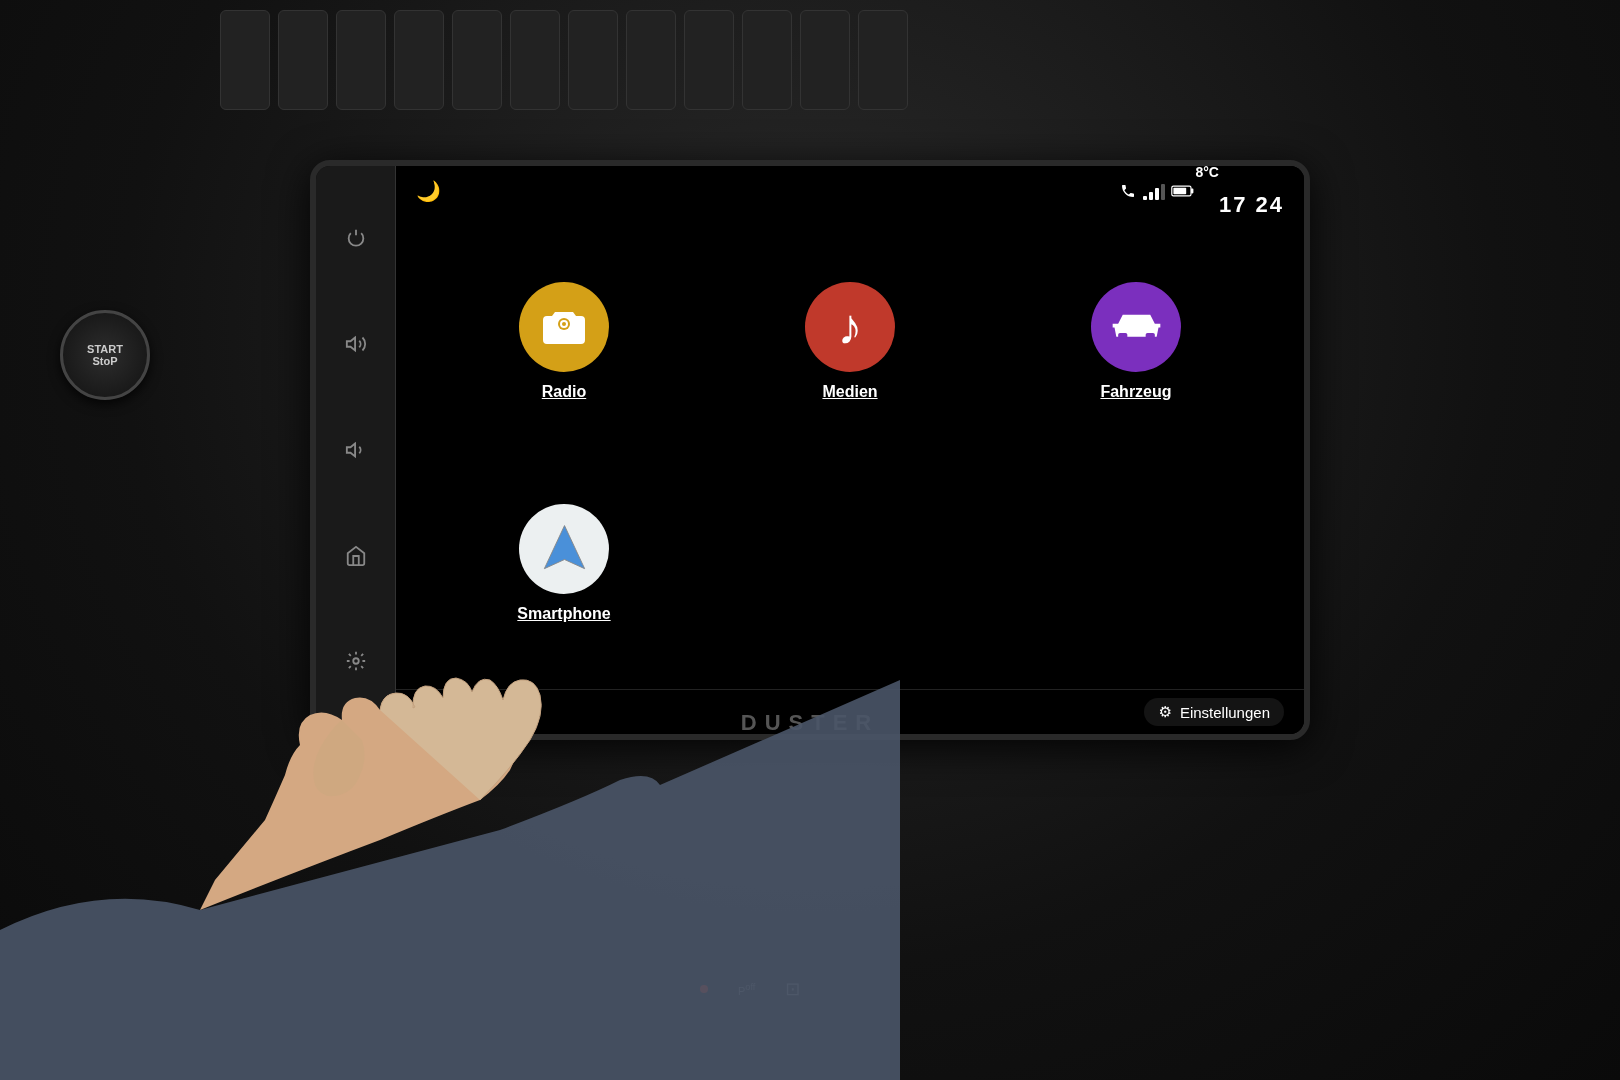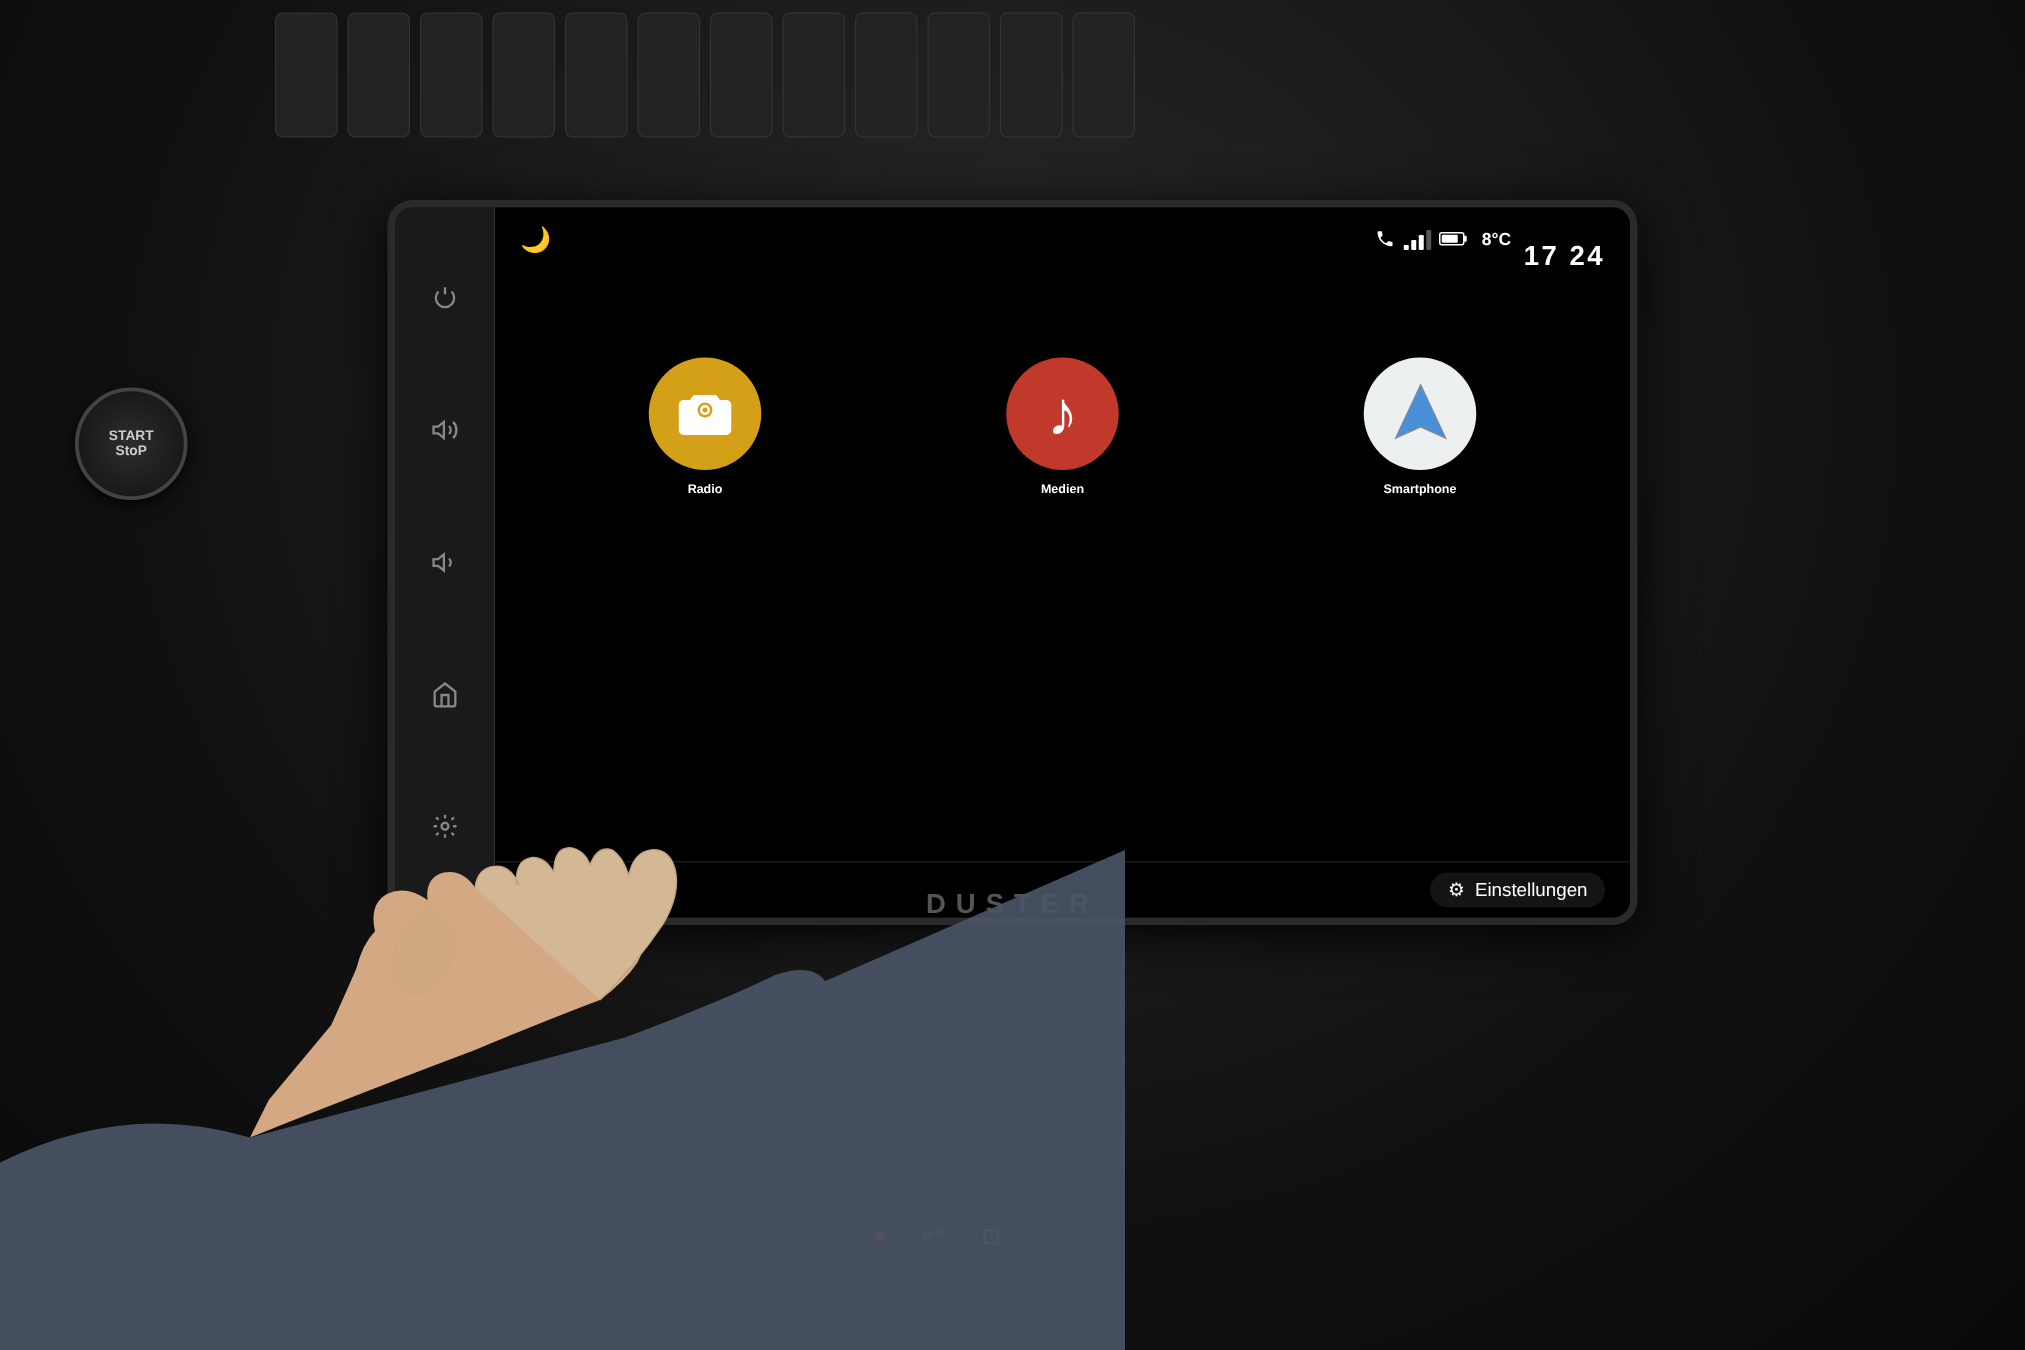--- a/index.html
+++ b/index.html
@@ -121,22 +121,20 @@
       display: flex;
       align-items: center;
       justify-content: space-between;
       padding: 0 20px;
       color: #fff;
       font-size: 14px;
     }
     .status-left { font-size: 20px; }
     .status-right {
       display: flex;
-      align-items: center;
-      gap: 10px;
       font-size: 16px;
       font-weight: bold;
     }
     .status-icons {
       display: flex;
       align-items: center;
       gap: 6px;
     }
     .signal-bars {
       display: flex;
@@ -182,24 +180,25 @@
       width: 90px;
       height: 90px;
       border-radius: 50%;
       display: flex;
       align-items: center;
       justify-content: center;
       font-size: 40px;
     }
     .app-label {
       color: #fff;
-      font-size: 10px;
+      font-size: 16px;
       font-weight: bold;
       text-align: center;
       line-height: 1.2;
+      text-decoration: underline;
     }
 
     
     .icon-radio { background: #d4a017; }
     .icon-medien { background: #c0392b; }
     .icon-telefon { background: #27ae60; }
     .icon-fahrzeug { background: #7b2fbe; }
     .icon-navigation { background: #ecf0f1; }
     .icon-smartphone { background: #7b2fbe; }
 
@@ -345,20 +344,30 @@
       </div>
 
       <div class="app-item">
         <div class="app-icon icon-medien">
           <span style="color:white; font-size:50px; line-height:90px;">♪</span>
         </div>
         <span class="app-label">Medien</span>
       </div>
 
 
+      <div class="app-item">
+        <div class="app-icon icon-fahrzeug">
+          <svg width="55" height="45" viewBox="0 0 60 40" fill="white">
+            <path d="M50 16l-5-10H15L10 16H4v4h2l2 10h44l2-10h2v-4h-6z"></path>
+            <rect x="10" y="26" width="10" height="6" rx="2" fill="#7b2fbe"></rect>
+            <rect x="40" y="26" width="10" height="6" rx="2" fill="#7b2fbe"></rect>
+          </svg>
+        </div>
+        <span class="app-label">Fahrzeug</span>
+      </div>
 
       <div class="app-item">
         <div class="app-icon icon-navigation">
           <svg width="55" height="55" viewBox="0 0 60 60">
             <polygon points="30,5 52,52 30,42 8,52" fill="#4a90d9" stroke="#888" stroke-width="1"></polygon>
           </svg>
         </div>
         <span class="app-label">Smartphone</span>
       </div>
 

